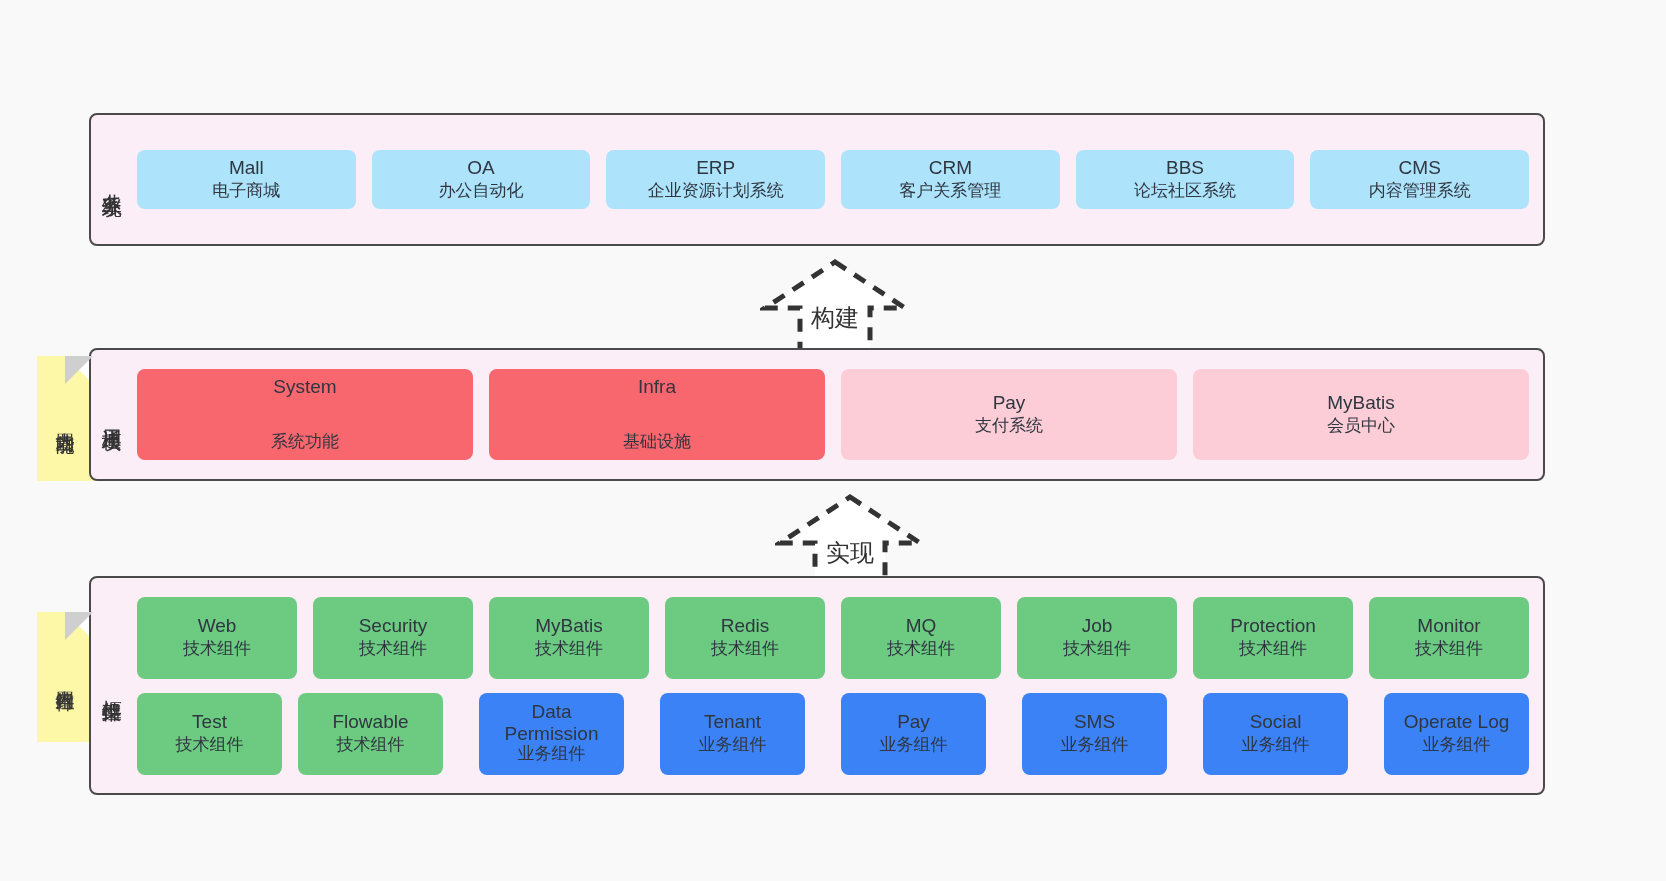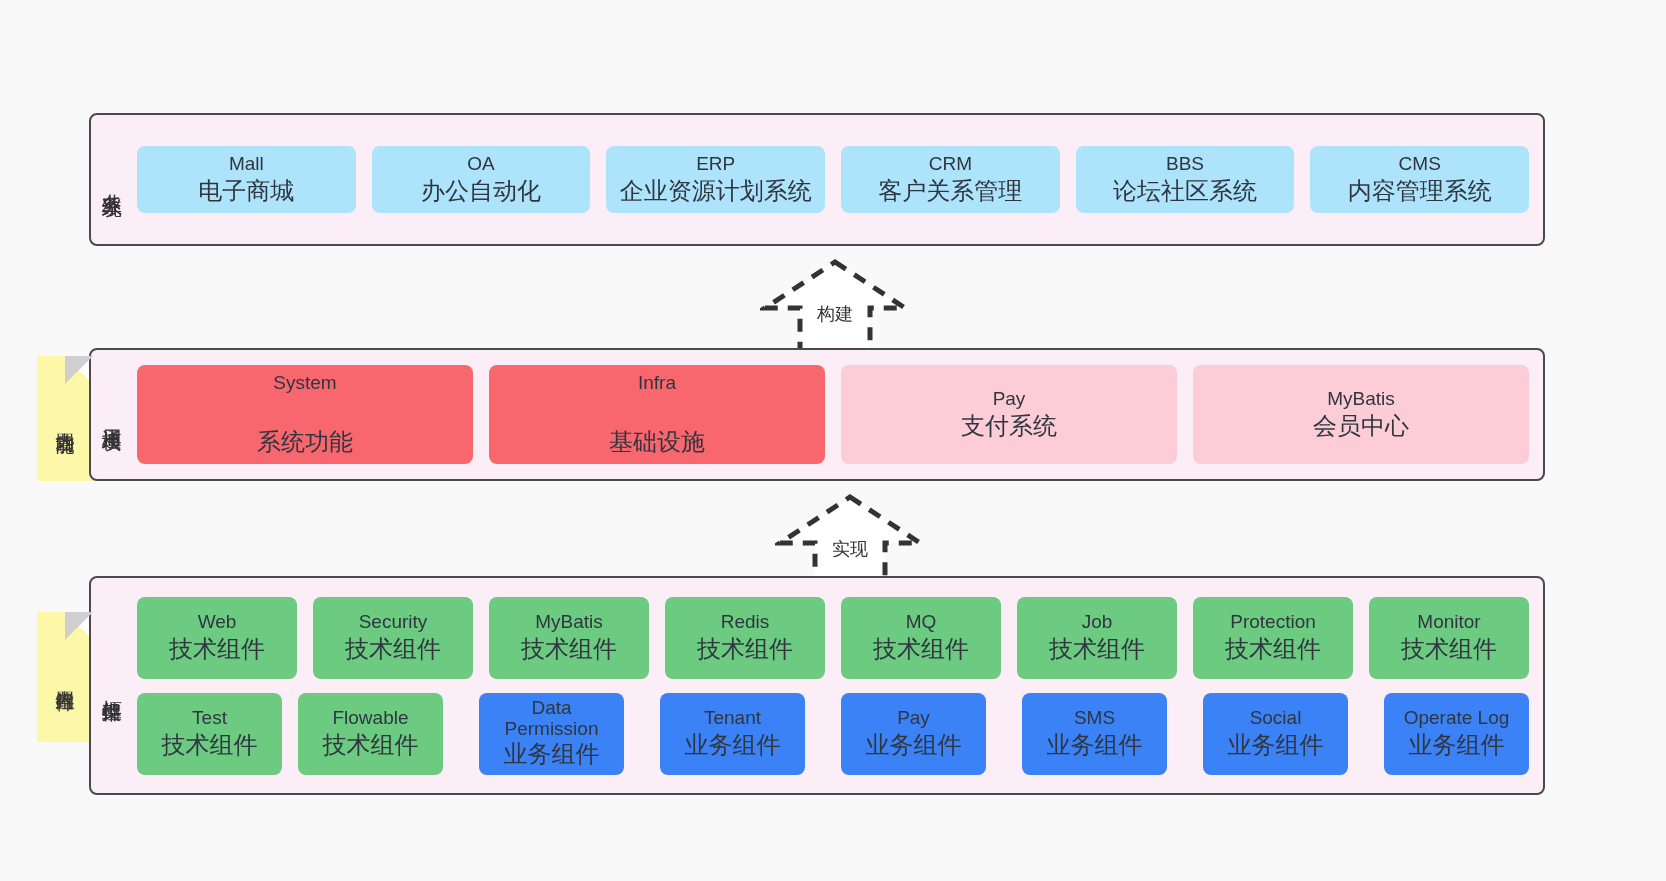--- a/index.html
+++ b/index.html
@@ -58,21 +58,21 @@
     align-items:center;
     justify-content:center;
     text-align:center;
     font-size:19px;
     line-height:1.28;
     color:#2f3640;
     padding:6px 4px;
     box-sizing:border-box;
   }
   .cell .ln{display:block;}
-  .cell .ln.sub{font-size:24px;}
+  .cell .ln.sub{font-size:17px;font-family:Liberation Mono, monospace;}
 
   
   .c-blue        {background:#ade3fb;}
   .c-red         {background:#f9676e;gap:32px;}
   .c-pink        {background:#fccdd6;}
   .c-green       {background:#6ccb80;align-items:center;}
   .c-greenlight  {background:#3b82f6;margin-left:20px;}
 
   
   .sticky{
@@ -117,21 +117,21 @@
     position:absolute;
     width:150px;
     height:100px;
   }
   .arrow svg{display:block;width:100%;height:100%;}
   .arrow .arrow-label{
     position:absolute;
     left:50%;
     transform:translateX(-50%);
     top:46px;
-    font-size:18px;
+    font-size:24px;
     color:#333;
     background:transparent;
     white-space:nowrap;
     user-select:none;
   }
 </style>
 </head>
 <body>
 
 <div class="layer" style="left:89px; top:113px; width:1456px; height:133px;">

